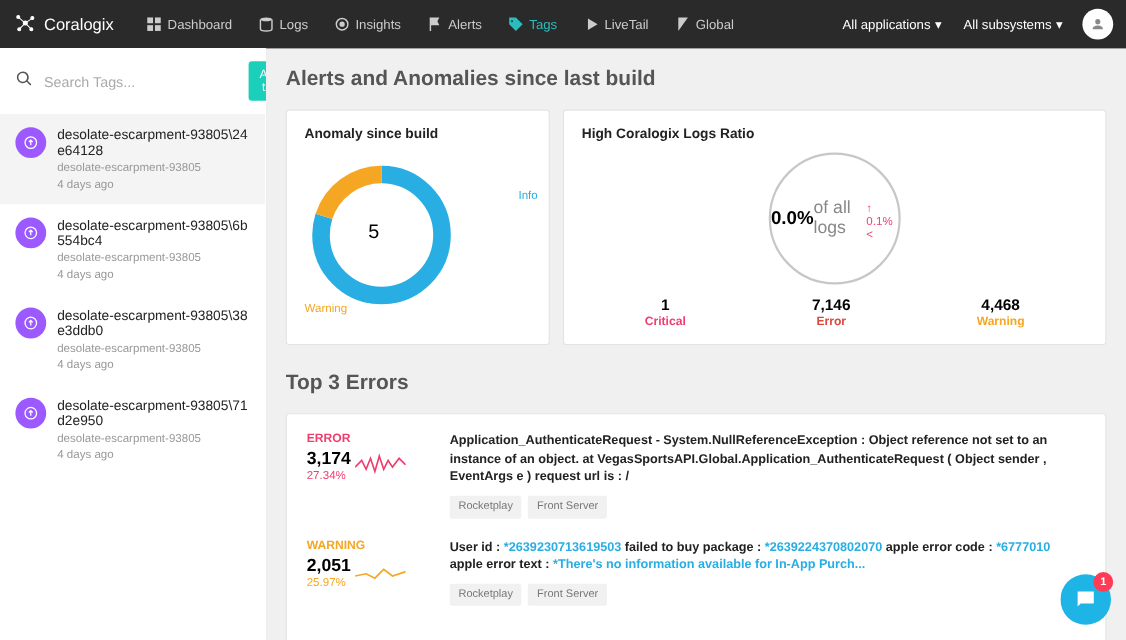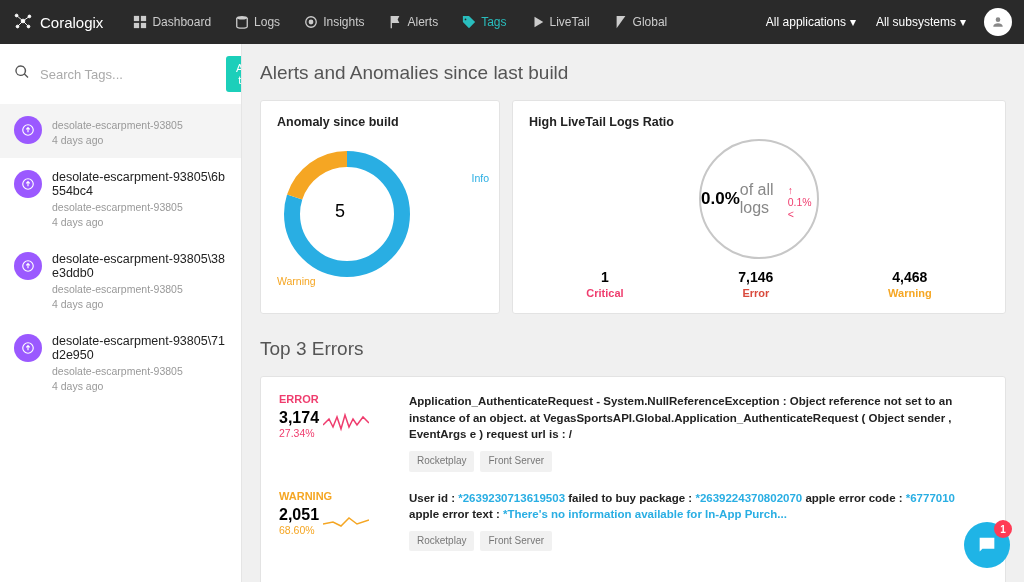--- a/index.html
+++ b/index.html
@@ -24,21 +24,21 @@
 .search-input::placeholder { color:#aaa; }
 .add-tag { background:#1ccfba; color:#fff; border:none; padding:6px 10px; border-radius:3px; font-size:11px; cursor:pointer; }
 .tag-item { display:flex; gap:10px; padding:12px 14px; cursor:pointer; }
 .tag-item.sel { background:#f4f4f4; }
 .tag-icon { width:28px; height:28px; border-radius:50%; background:#9b59ff; display:flex; align-items:center; justify-content:center; flex-shrink:0; }
 .tag-icon svg { width:14px; height:14px; stroke:#fff; fill:none; stroke-width:2; }
 .tag-title { font-size:12.5px; color:#222; font-weight:500; word-break:break-all; }
 .tag-sub { font-size:10.5px; color:#999; margin-top:3px; }
 .tag-time { font-size:10.5px; color:#999; margin-top:3px; }
 .content { flex:1; padding:18px 18px 0; overflow-y:auto; }
-.section-h { font-size:19px; color:#555; font-weight:400; margin-bottom:16px; }
+.section-h { font-size:19px; color:#555; font-weight:700; margin-bottom:16px; }
 .cards { display:flex; gap:12px; margin-bottom:24px; }
 .card { background:#fff; border:1px solid #e3e3e3; border-radius:3px; padding:14px 16px; }
 .card.c1 { width:256px; }
 .card.c2 { width:240px; }
 .card.c3 { flex:1; }
 .card-title { font-size:12.5px; font-weight:700; color:#222; margin-bottom:10px; }
 .donut-wrap { position:relative; display:flex; align-items:center; }
 .donut-center { position:absolute; font-size:18px; font-weight:500; }
 .d1 .donut-center { left:58px; top:62px; }
 .d2 .donut-center { left:58px; top:62px; }
@@ -181,20 +181,21 @@
     </div>
     <div id="tag-list">
         <div class="tag-item sel">
           <div class="tag-icon">
             <svg viewBox="0 0 24 24">
               <circle cx="12" cy="12" r="9"></circle>
               <path d="M12 16V8m-3 3l3-3 3 3"></path>
             </svg>
           </div>
           <div>
+            <div class="tag-title">desolate-escarpment-93805\24e64128</div>
             <div class="tag-sub">desolate-escarpment-93805</div>
             <div class="tag-time">4 days ago</div>
           </div>
         </div>
         <div class="tag-item">
           <div class="tag-icon">
             <svg viewBox="0 0 24 24">
               <circle cx="12" cy="12" r="9"></circle>
               <path d="M12 16V8m-3 3l3-3 3 3"></path>
             </svg>
@@ -243,21 +244,21 @@
           <svg width="140" height="140" viewBox="0 0 140 140">
             <circle cx="70" cy="70" r="55" fill="none" stroke="#29aee3" stroke-width="16" stroke-dasharray="276 345" transform="rotate(-90 70 70)"></circle>
             <circle cx="70" cy="70" r="55" fill="none" stroke="#f5a623" stroke-width="16" stroke-dasharray="69 345" stroke-dashoffset="-276" transform="rotate(-90 70 70)"></circle>
           </svg>
           <div class="donut-center">5</div>
           <div class="donut-label lbl-warn">Warning</div>
           <div class="donut-label lbl-info">Info</div>
         </div>
       </div>
       <div class="card c3">
-        <div class="card-title">High LiveTail Logs Ratio</div>
+        <div class="card-title">High Coralogix Logs Ratio</div>
         <div class="ring">
           <div class="pct">0.0%</div>
           <div class="sub">of all logs</div>
           <div class="delta">↑ 0.1% &lt;</div>
         </div>
         <div class="sev-row">
           <div>
               <div class="n">1</div>
               <div class="l sev-crit">Critical</div>
             </div>
@@ -293,21 +294,21 @@
                 <span class="chip">Rocketplay</span>
                 <span class="chip">Front Server</span>
               </div></div>
           </div>
           <div class="err-row">
             <div class="err-left">
               <div class="err-sev" style="color:#f5a623">WARNING</div>
               <div style="display:flex;align-items:center">
                 <div>
                   <div class="err-count">2,051</div>
-                  <div class="err-pct" style="color:#f5a623">68.60%</div>
+                  <div class="err-pct" style="color:#f5a623">25.97%</div>
                 </div>
                 <svg class="err-spark" viewBox="0 0 46 22">
                   <polyline points="0,16 10,14 18,18 26,10 34,16 46,12" fill="none" stroke="#f5a623" stroke-width="1.5"></polyline>
                 </svg>
               </div>
             </div>
             <div class="err-right">User id : <span class="hl">*2639230713619503</span> failed to buy package : <span class="hl">*2639224370802070</span> apple error code : <span class="hl">*6777010</span> apple error text : <span class="hl">*There's no information available for In-App Purch...</span><div class="chips">
                 <span class="chip">Rocketplay</span>
                 <span class="chip">Front Server</span>
               </div></div>

